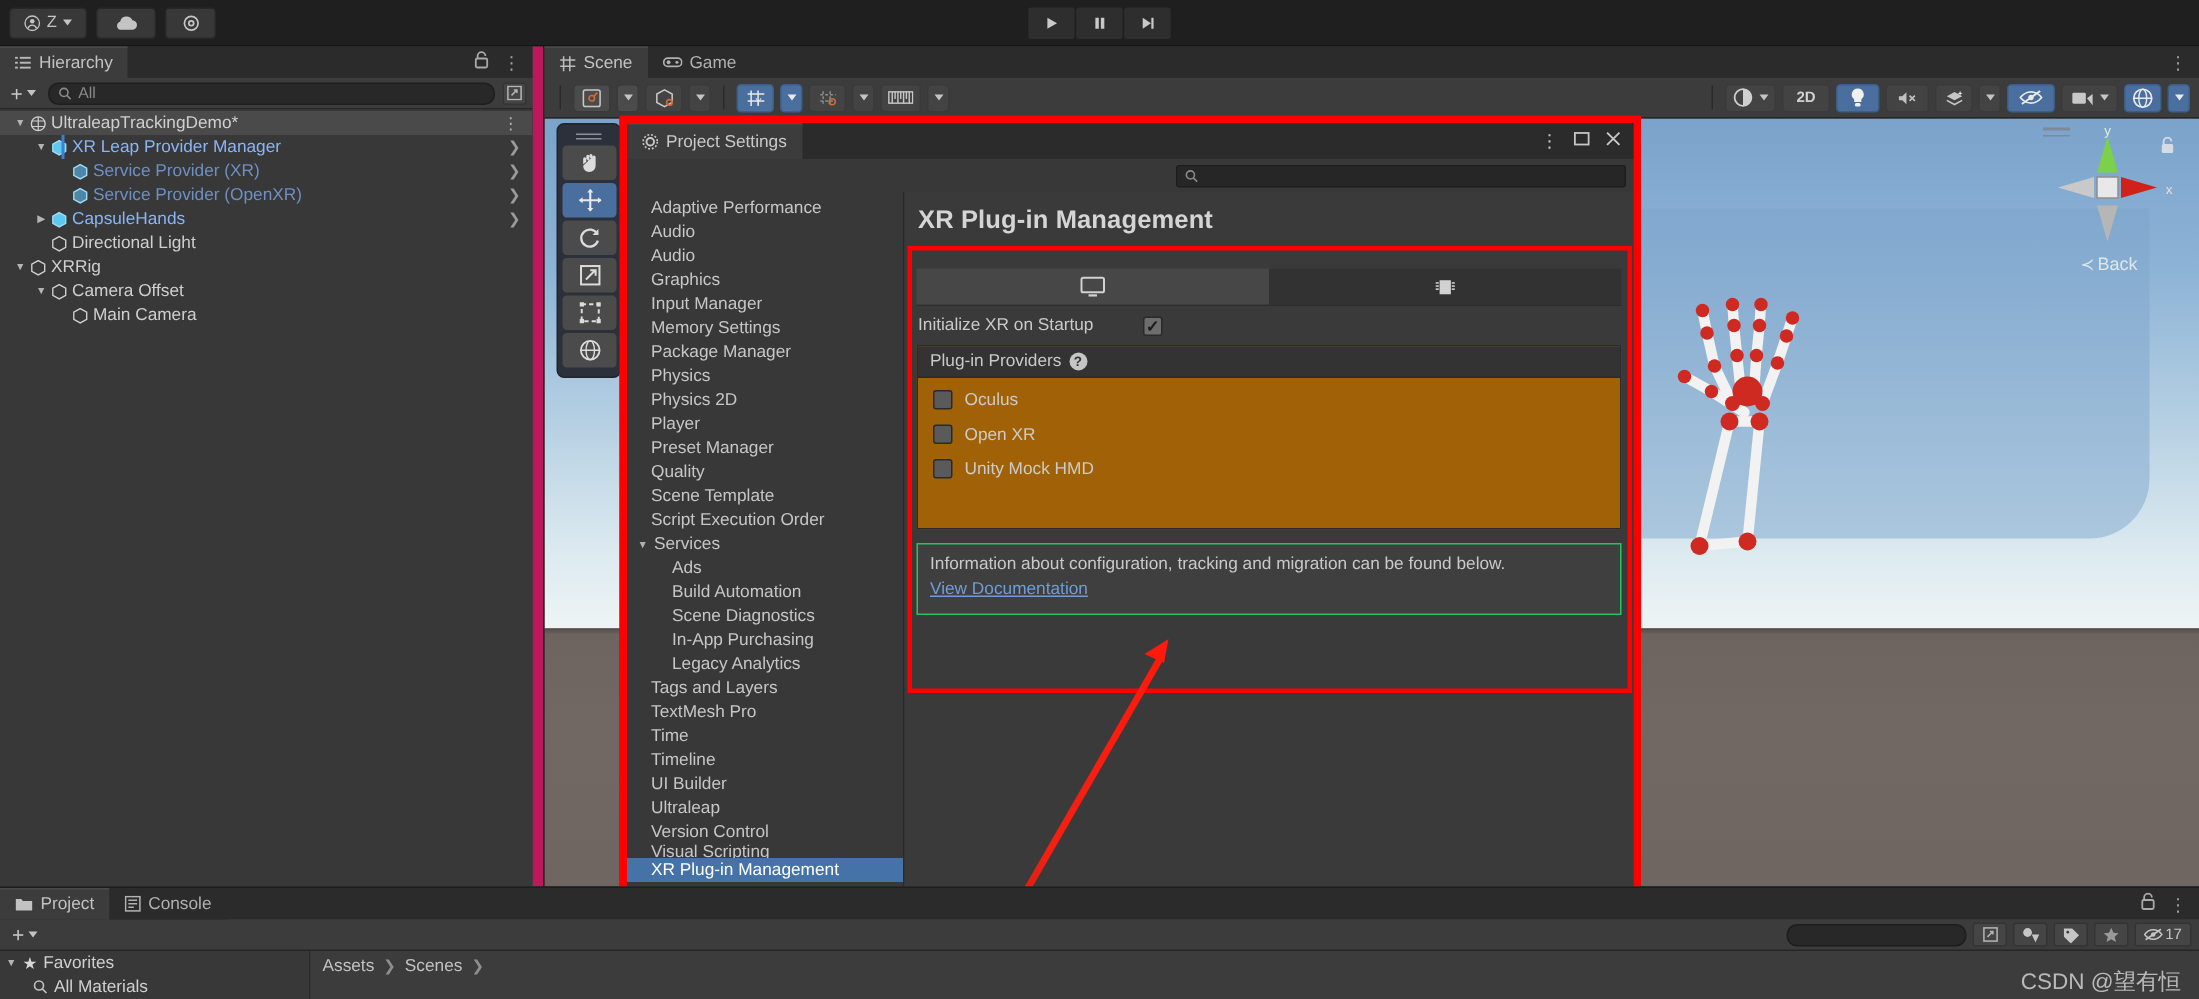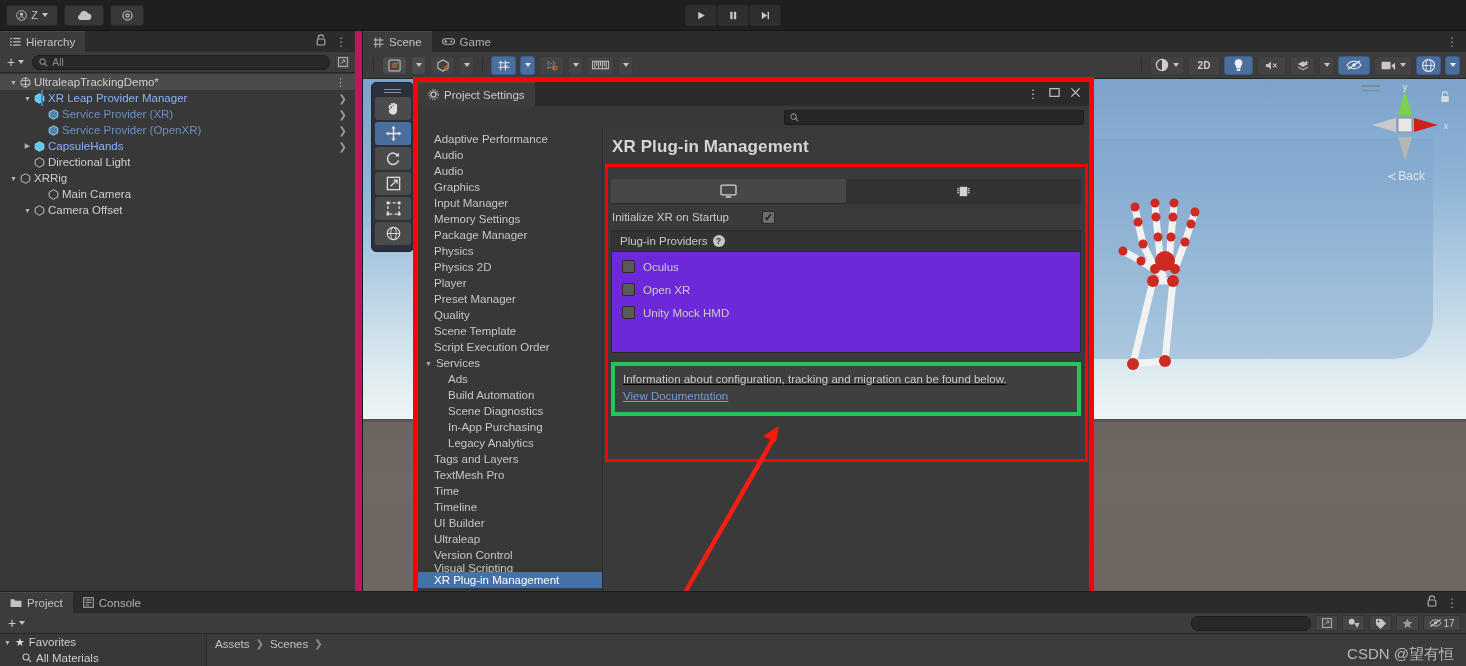--- a/index.html
+++ b/index.html
@@ -167,34 +167,34 @@
   .plat-tab{flex:1;display:flex;align-items:center;justify-content:center;background:#474747;color:#c8c8c8;}
   .plat-tab.off{background:#323232;}
   .row-init{height:26px;display:flex;align-items:center;padding-left:9px;gap:0;}
   .row-init .lbl{font-size:11.5px;color:#cacaca;width:150px;}
   .chk{
     width:13px;height:13px;background:#6d6d6d;border:1px solid #2a2a2a;border-radius:2px;
     display:flex;align-items:center;justify-content:center;color:#1b1b1b;font-size:11px;font-weight:bold;
   }
   .chk.empty{background:#5a5a5a;}
   .providers{
-    margin:0 8px;border:1px solid #2b2b2b;background:#6d28d9;
+    margin:0 8px;border:1px solid #2b2b2b;background:#a16207;
   }
   .prov-head{
     height:21px;background:#333333;display:flex;align-items:center;gap:5px;padding-left:8px;
     font-size:11.5px;color:#c9c9c9;border-bottom:1px solid #2b2b2b;
   }
   .help-ic{
     width:12px;height:12px;border-radius:50%;background:#c5c5c5;color:#333;font-size:9px;
     display:flex;align-items:center;justify-content:center;font-weight:bold;
   }
   .prov-row{height:23px;display:flex;align-items:center;gap:8px;padding-left:10px;font-size:11.5px;color:#cbcbcb;}
   .prov-body{padding:3px 0 28px 0;}
   .infobox{
-    margin:9px 8px 0 8px;background:#3f3f3f;border:4px solid #22c55e;padding:7px 8px 8px 8px;text-decoration:underline;
+    margin:9px 8px 0 8px;background:#3f3f3f;border:1px solid #22c55e;padding:7px 8px 8px 8px;
   }
   .infobox .t{font-size:11.5px;color:#c9c9c9;}
   .infobox .link{font-size:11.5px;color:#6f9dd8;text-decoration:underline;margin-top:5px;display:inline-block;}
   .ps-inner-border{
     position:absolute;left:2px;top:36px;width:483px;height:298px;border:3px solid #ff0000;pointer-events:none;
   }
   .ps-listhighlight{
     position:absolute;left:8px;top:489px;width:172px;height:22px;border:3px solid #ff0000;pointer-events:none;
   }
 
@@ -385,38 +385,38 @@
           <div style="width:8px;flex:none"></div>
           <span class="arrow">▼</span>
           <span class="cube">
             <svg width="11" height="11" viewBox="0 0 12 12">
               <path d="M6 0.8l4.7 2.6v5.2L6 11.2 1.3 8.6V3.4z" fill="none" stroke="#cfcfcf" stroke-width="1"></path>
             </svg>
           </span>
           <span class="lbl ">XRRig</span>
         </div>
         <div class="hrow">
+          <div style="width:22px;flex:none"></div>
+          <span class="arrow">▼</span>
+          <span class="cube">
+            <svg width="11" height="11" viewBox="0 0 12 12">
+              <path d="M6 0.8l4.7 2.6v5.2L6 11.2 1.3 8.6V3.4z" fill="none" stroke="#cfcfcf" stroke-width="1"></path>
+            </svg>
+          </span>
+          <span class="lbl ">Camera Offset</span>
+        </div>
+        <div class="hrow">
           <div style="width:36px;flex:none"></div>
           <span class="arrow"></span>
           <span class="cube">
             <svg width="11" height="11" viewBox="0 0 12 12">
               <path d="M6 0.8l4.7 2.6v5.2L6 11.2 1.3 8.6V3.4z" fill="none" stroke="#cfcfcf" stroke-width="1"></path>
             </svg>
           </span>
           <span class="lbl ">Main Camera</span>
-        </div>
-        <div class="hrow">
-          <div style="width:22px;flex:none"></div>
-          <span class="arrow">▼</span>
-          <span class="cube">
-            <svg width="11" height="11" viewBox="0 0 12 12">
-              <path d="M6 0.8l4.7 2.6v5.2L6 11.2 1.3 8.6V3.4z" fill="none" stroke="#cfcfcf" stroke-width="1"></path>
-            </svg>
-          </span>
-          <span class="lbl ">Camera Offset</span>
         </div>
       </div>
   </div>
 
   <div class="scenepanel">
     <div class="scene-tabbar">
       <div class="panel-tab">
         <svg width="11" height="11" viewBox="0 0 12 12">
             <path d="M3 0.5v11M7.5 0.5v11M0.5 3.2h11M0.5 7.8h11" stroke="#bdbdbd" stroke-width="1.1" fill="none"></path>
           </svg>

